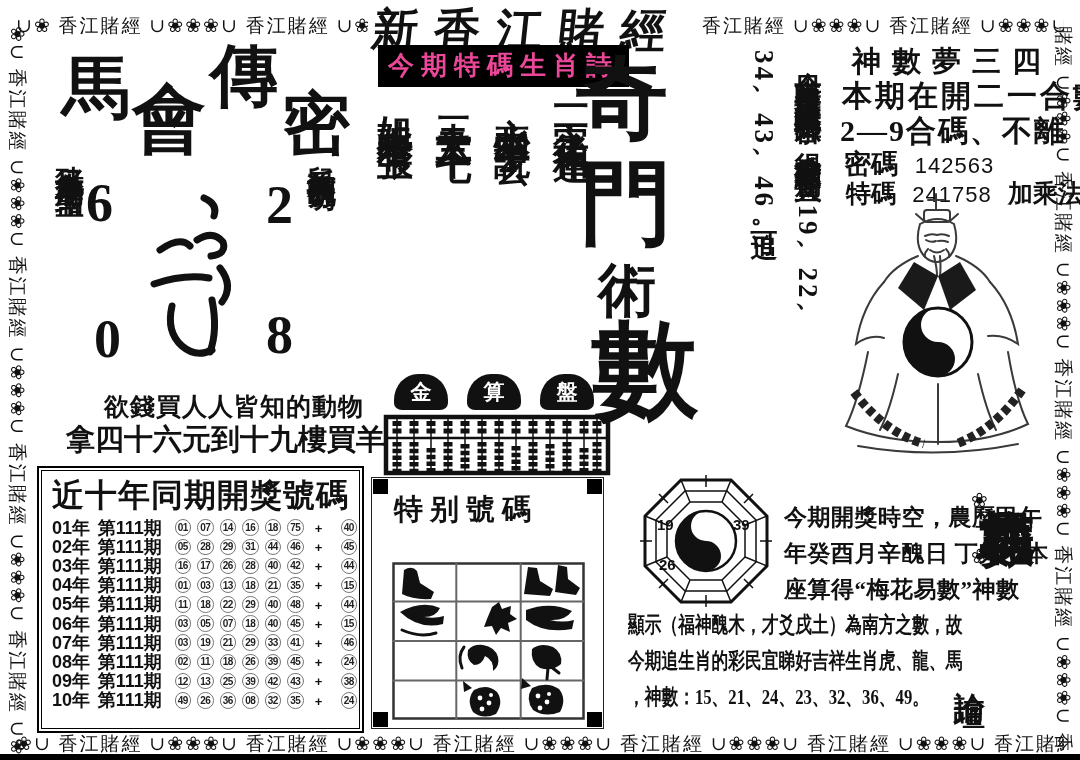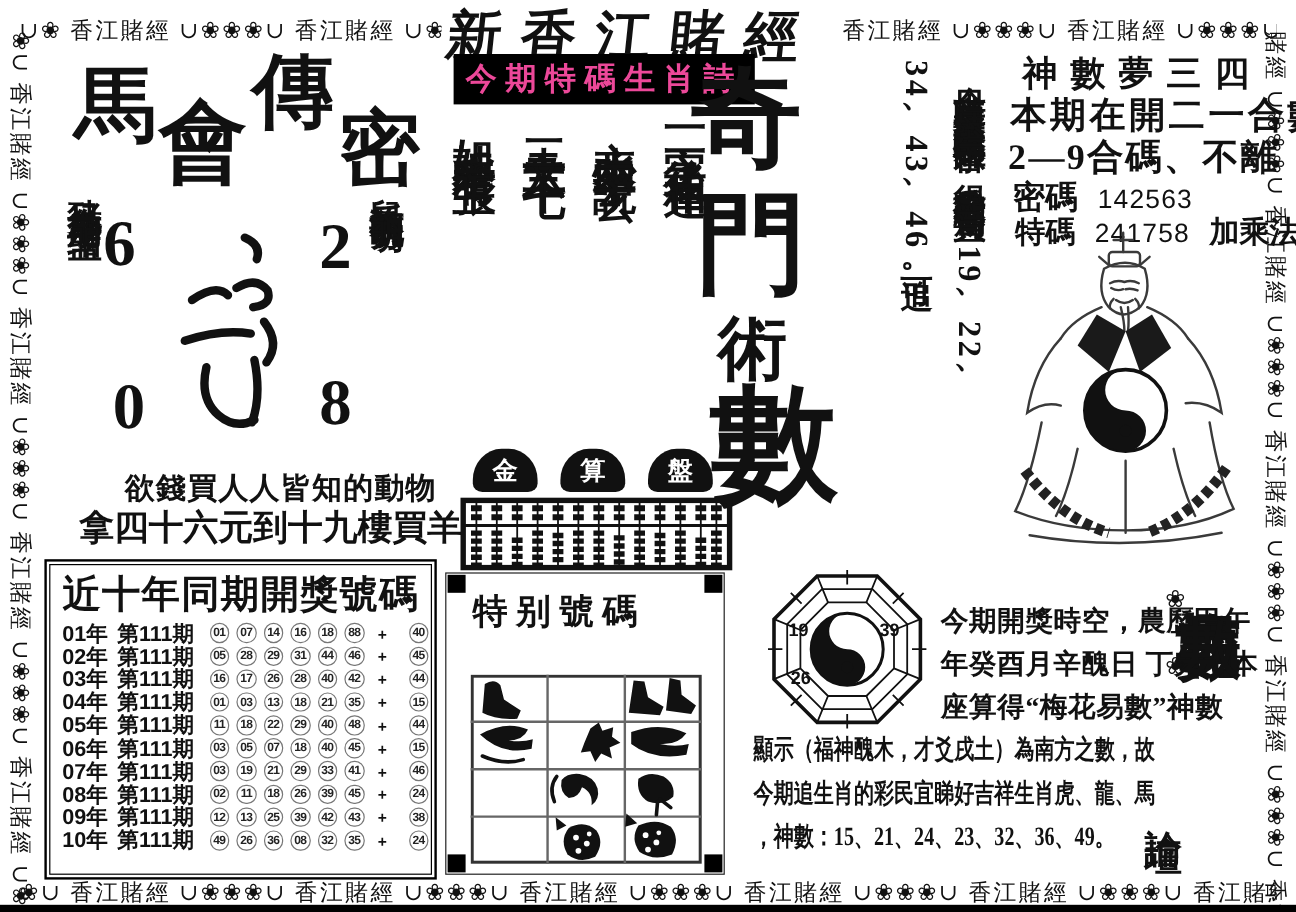--- a/index.html
+++ b/index.html
@@ -236,21 +236,21 @@
 
           <div class="hrow">
             <span class="hy">01年</span>
             <span class="hi">第111期</span>
             <span class="hnums">
               <span class="circ">01</span>
               <span class="circ">07</span>
               <span class="circ">14</span>
               <span class="circ">16</span>
               <span class="circ">18</span>
-              <span class="circ">88</span>
+              <span class="circ">75</span>
               <span class="hplus">+</span>
               <span class="circ bonus">40</span>
             </span>
           </div>
 
           <div class="hrow">
             <span class="hy">02年</span>
             <span class="hi">第111期</span>
             <span class="hnums">
               <span class="circ">05</span>

